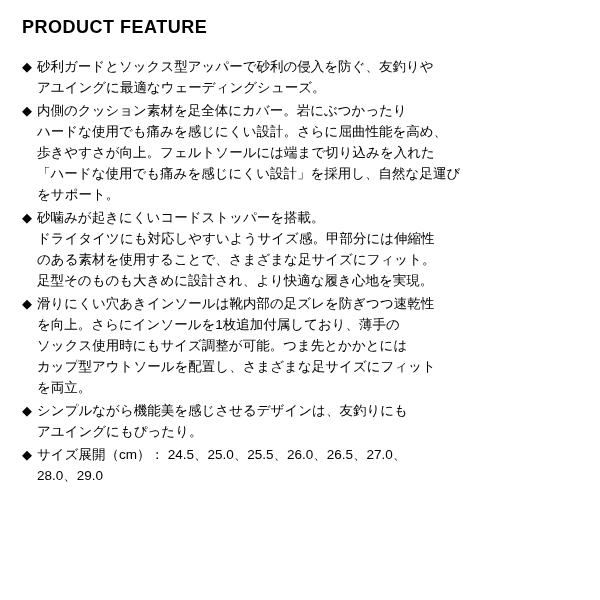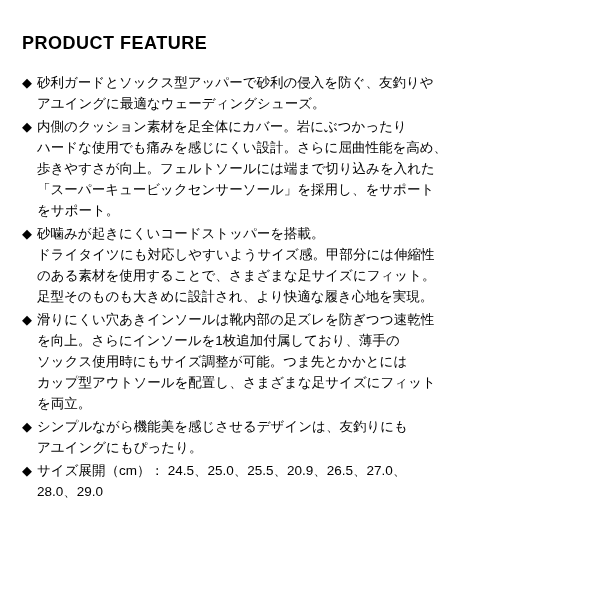--- a/index.html
+++ b/index.html
@@ -12,21 +12,21 @@
     background: #ffffff;
     font-family: "Liberation Sans", sans-serif;
     color: #000000;
     overflow: hidden;
   }
   .page {
     position: relative;
     width: 600px;
     height: 600px;
     box-sizing: border-box;
-    padding: 34px 18px 0 22px;
+    padding: 18px 18px 0 22px;
   }
   .page-title {
     font-size: 18px;
     font-weight: bold;
     letter-spacing: 0.5px;
     margin: 0 0 18px 0;
     line-height: 1.1;
   }
   .feature-list {
     list-style: none;
@@ -69,21 +69,21 @@
       <span class="bullet">◆</span>
       <span class="feature-text">砂利ガードとソックス型アッパーで砂利の侵入を防ぐ、友釣りや
 アユイングに最適なウェーディングシューズ。</span>
     </li>
 
     <li class="feature-item">
       <span class="bullet">◆</span>
       <span class="feature-text">内側のクッション素材を足全体にカバー。岩にぶつかったり
 ハードな使用でも痛みを感じにくい設計。さらに屈曲性能を高め、
 歩きやすさが向上。フェルトソールには端まで切り込みを入れた
-「スーパーキュービックセンサーソール」を採用し、をサポート
+「ハードな使用でも痛みを感じにくい設計」を採用し、自然な足運び
 をサポート。</span>
     </li>
 
     <li class="feature-item">
       <span class="bullet">◆</span>
       <span class="feature-text">砂噛みが起きにくいコードストッパーを搭載。
 ドライタイツにも対応しやすいようサイズ感。甲部分には伸縮性
 のある素材を使用することで、さまざまな足サイズにフィット。
 足型そのものも大きめに設計され、より快適な履き心地を実現。</span>
     </li>
@@ -98,18 +98,18 @@
     </li>
 
     <li class="feature-item">
       <span class="bullet">◆</span>
       <span class="feature-text">シンプルながら機能美を感じさせるデザインは、友釣りにも
 アユイングにもぴったり。</span>
     </li>
 
     <li class="feature-item size-item">
       <span class="bullet">◆</span>
-      <span class="feature-text">サイズ展開（cm）：  24.5、25.0、25.5、20.9、26.5、27.0、
+      <span class="feature-text">サイズ展開（cm）：  24.5、25.0、25.5、26.0、26.5、27.0、
                               28.0、29.0</span>
     </li>
 
   </ul>
 </div>
 
 </body></html>

